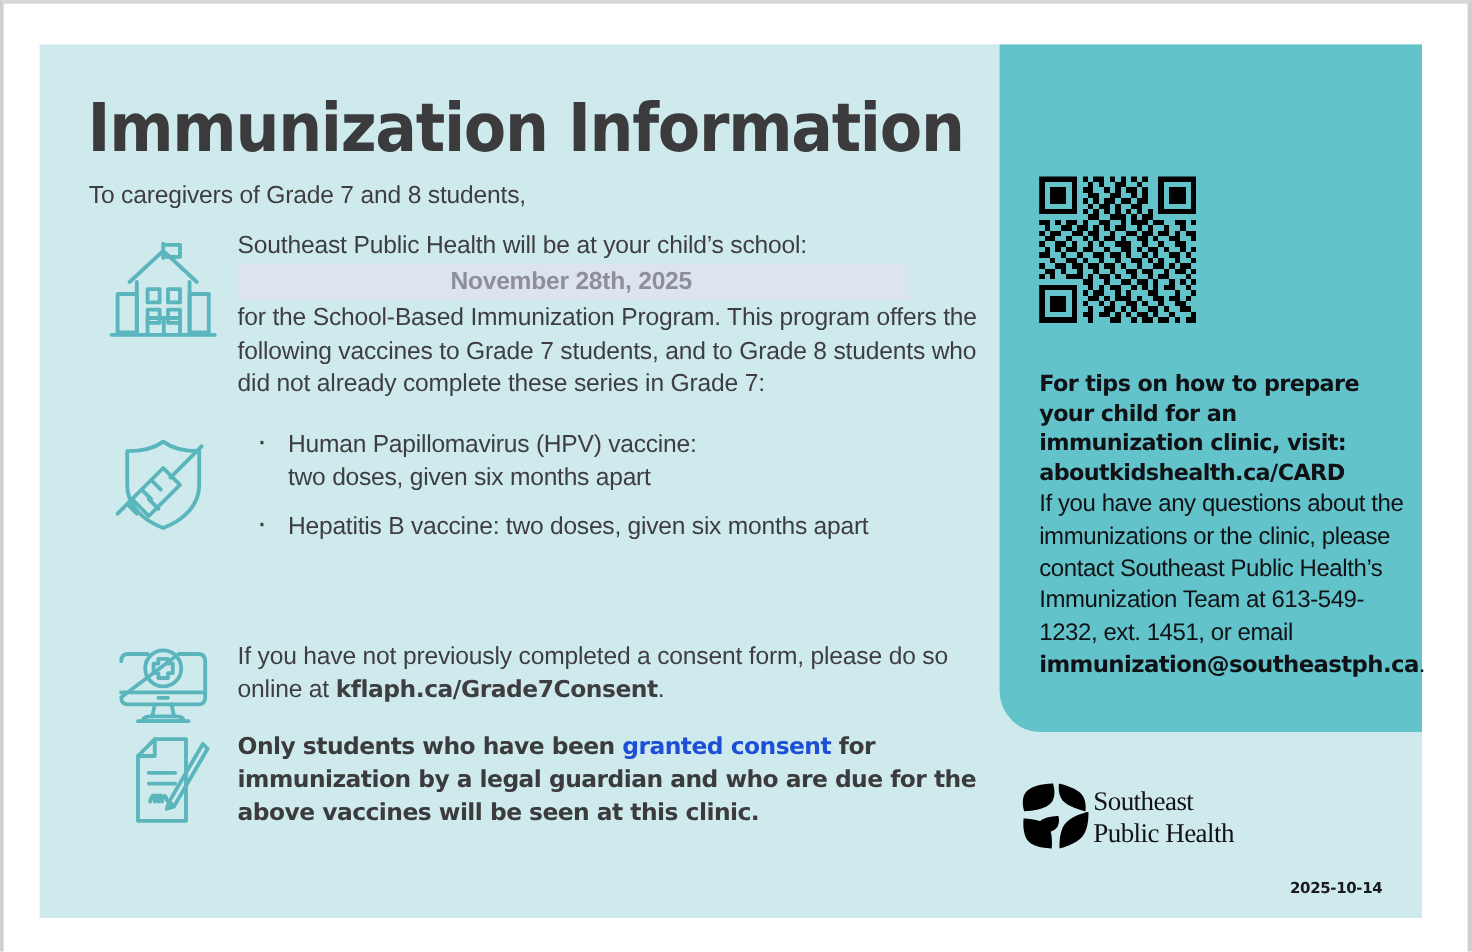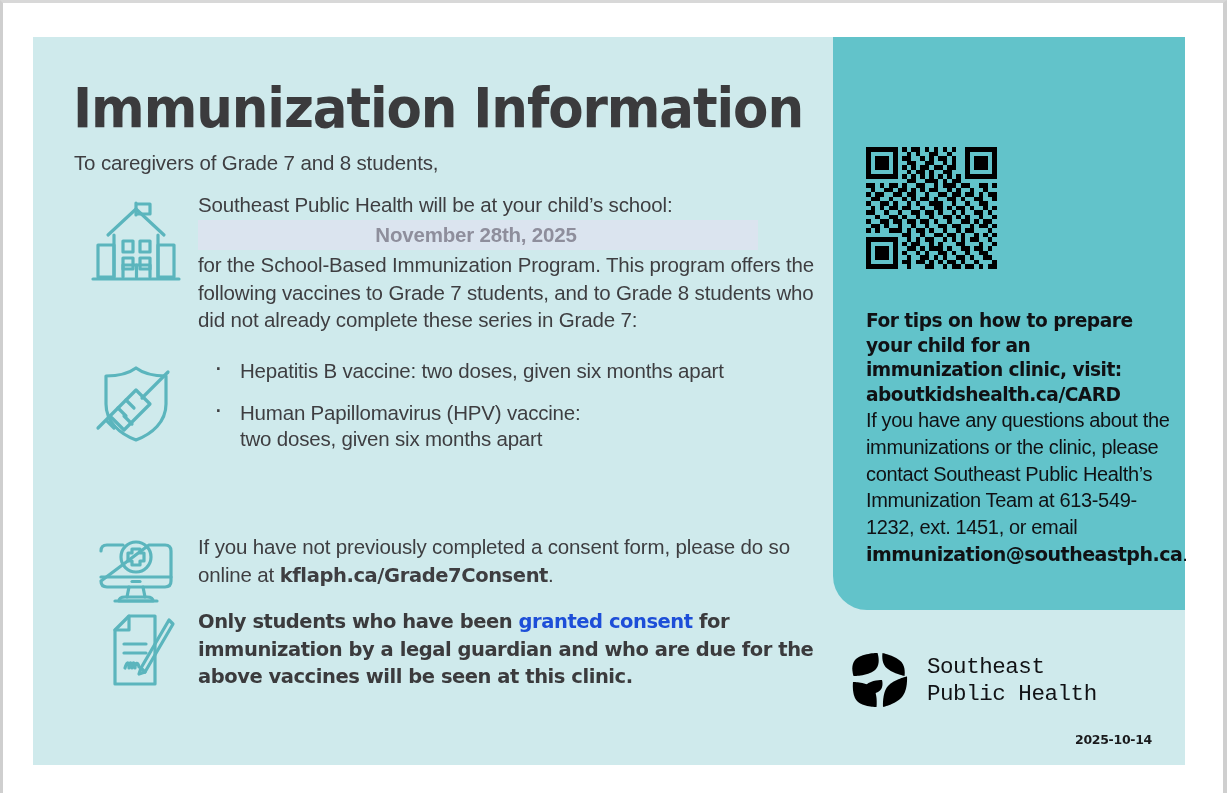--- a/index.html
+++ b/index.html
@@ -199,26 +199,25 @@
   
   #logo-block {
     position: absolute;
     left: 818px;
     top: 614px;
     display: flex;
     align-items: center;
   }
   #logo-mark { width: 60px; height: 60px; flex: 0 0 60px; }
   #logo-words {
-    margin-left: 16px;
     font-size: 22.5px;
     line-height: 1.22;
     color: #111215;
     letter-spacing: -0.45px;
-    font-family: Liberation Mono, monospace;
+    font-family: Liberation Serif, serif;
   }
 
   #stamp {
     position: absolute;
     right: 33px;
     bottom: 18px;
     font-size: 12.5px;
     font-weight: 700;
     color: #1a1a1c;
     letter-spacing: -0.3px;
@@ -267,23 +266,23 @@
           <svg width="88" height="88" viewBox="0 0 88 88" fill="none" stroke="#5bb5bd" stroke-width="3.2" stroke-linecap="round" stroke-linejoin="round">
             <path d="M44 8 C36 14 24 16 14 16 L14 44 C14 62 28 74 44 80 C60 74 74 62 74 44 L74 16 C64 16 52 14 44 8 Z"></path>
             <path d="M76 12 L50 38"></path>
             <path d="M44 30 L58 44 L32 70 L18 56 Z"></path>
             <path d="M26 48 L34 56 M34 40 L42 48 M40 64 L32 56"></path>
             <path d="M18 56 L10 64 M14 60 L22 68 M10 64 L6 68"></path>
           </svg>
         </div>
         <div class="body-cell">
           <ul class="vaccine-list">
-            <li>Hepatitis B vaccine: two doses, given six months apart</li>
             <li style="white-space: pre-line;">Human Papillomavirus (HPV) vaccine:
 two doses, given six months apart</li>
+            <li>Hepatitis B vaccine: two doses, given six months apart</li>
           </ul>
         </div>
       </div>
 
       <div class="row" id="row-consent">
         <div class="icon-cell">
           <svg width="86" height="72" viewBox="0 0 86 72" fill="none" stroke="#5bb5bd" stroke-width="3.2" stroke-linecap="round" stroke-linejoin="round">
             <path d="M8 16 C8 12 10 10 14 10 L30 10 M56 10 L72 10 C76 10 78 12 78 16 L78 46 C78 50 76 52 72 52 L14 52 C10 52 8 50 8 46 Z"></path>
             <path d="M8 42 L78 42"></path>
             <path d="M39 46.5 L47 46.5"></path>

